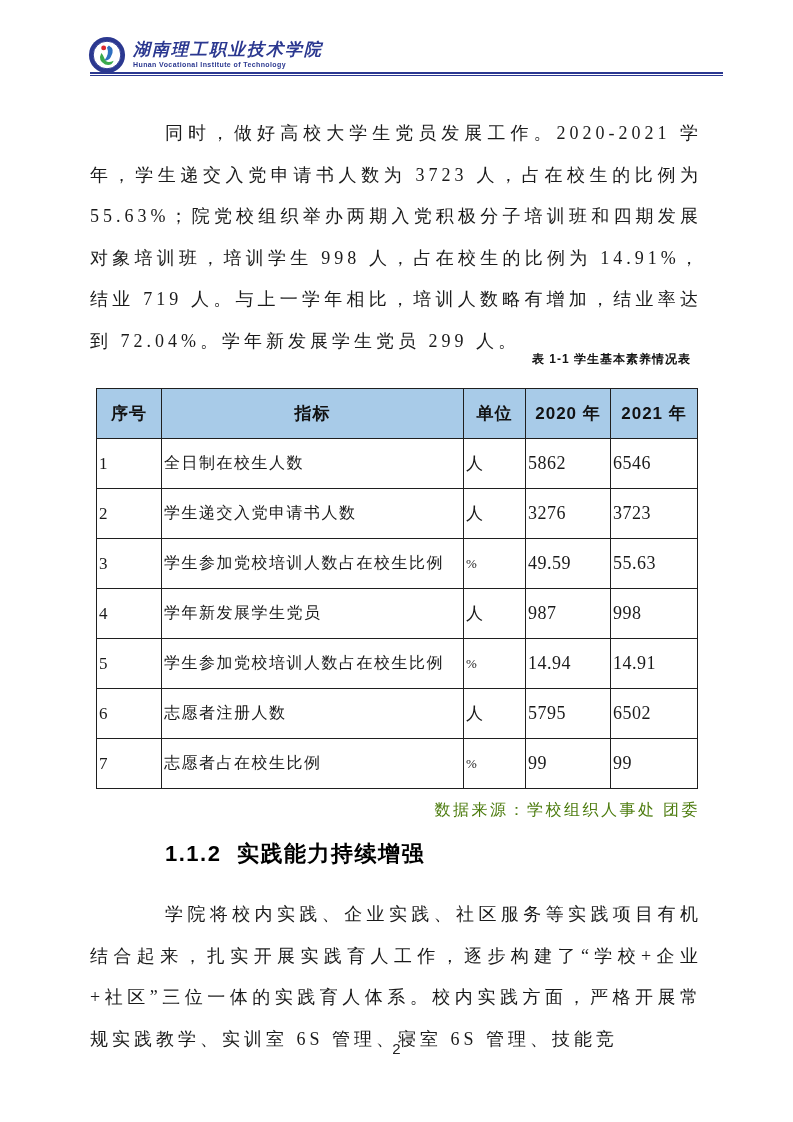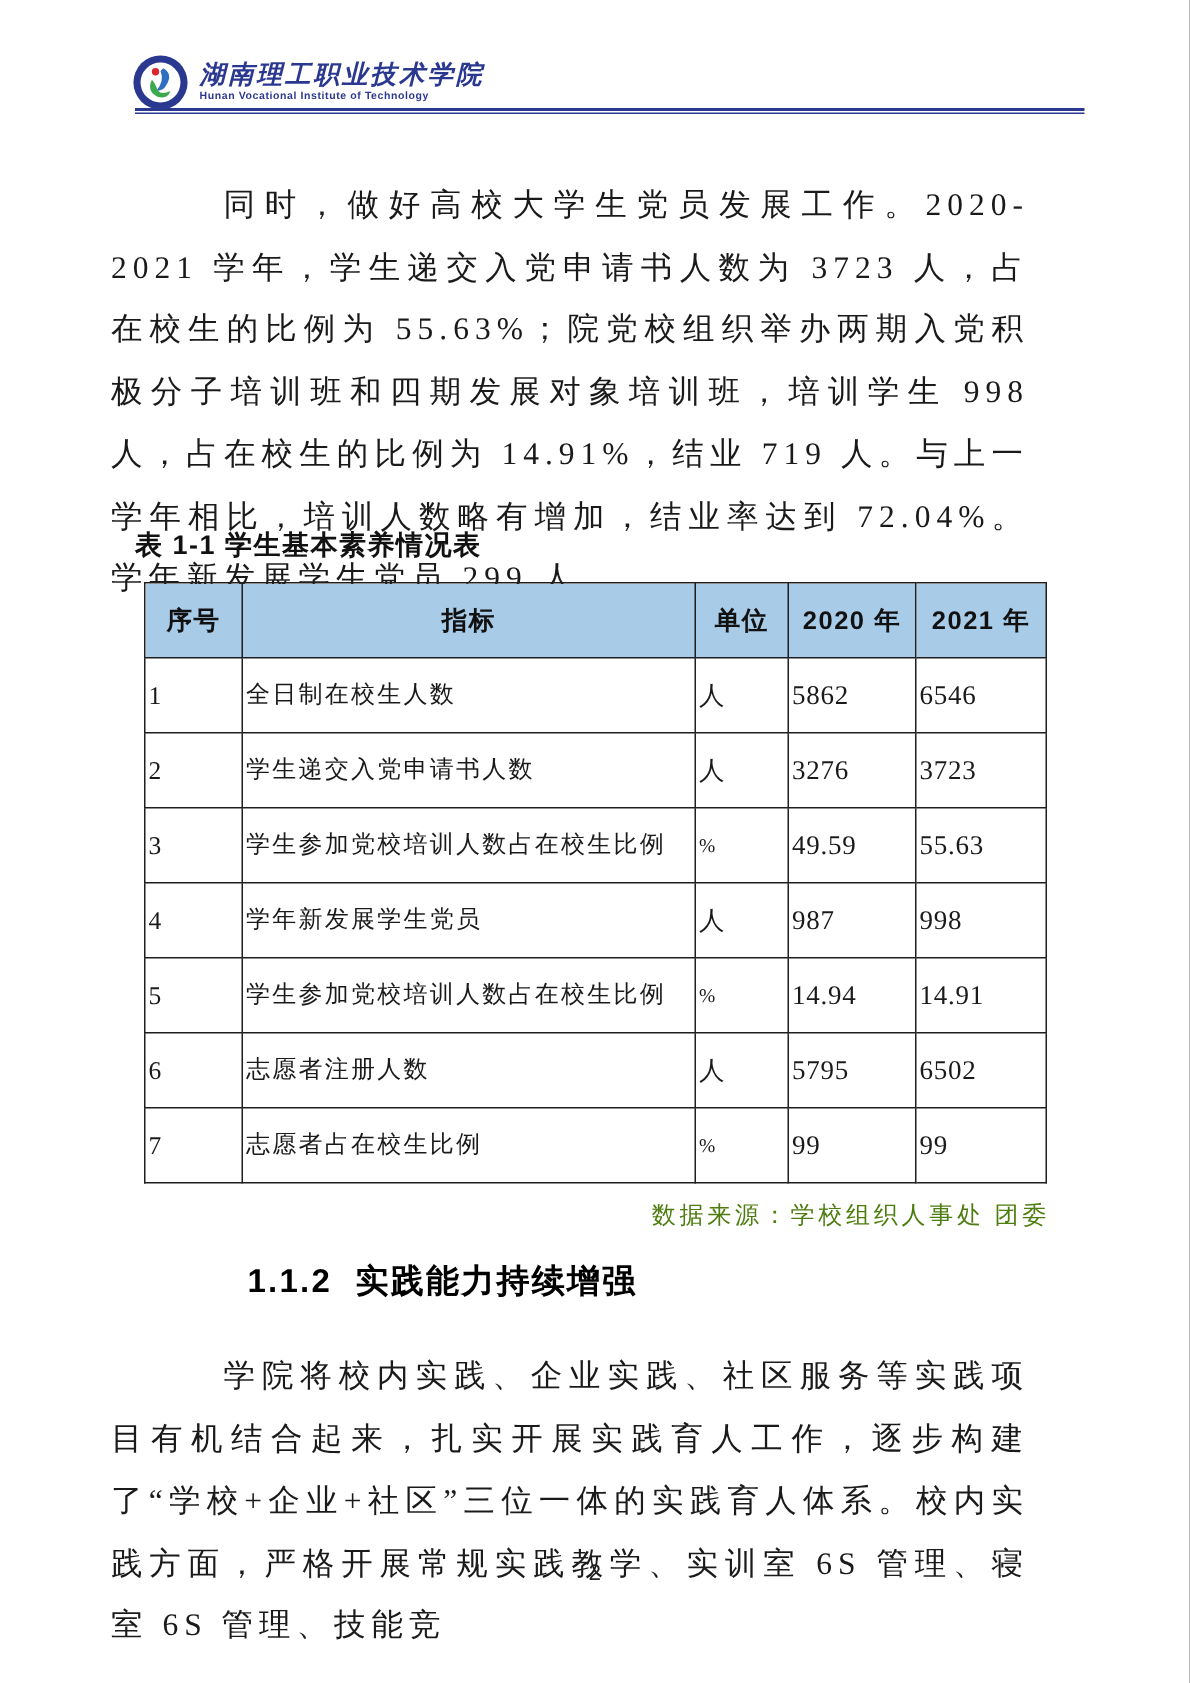--- a/index.html
+++ b/index.html
@@ -27,33 +27,33 @@
     font-family:"Liberation Sans",sans-serif;
     font-weight:bold;font-size:7px;letter-spacing:.4px;color:#2B3890;margin-top:1px;
   }
   .hdr-divider{position:absolute;top:72px;left:90px;width:633px;}
   .hdr-divider .thick{height:2px;background:#2B3890;}
   .hdr-divider .gap{height:1px;background:#ffffff;}
   .hdr-divider .thin{height:1px;background:#2B3890;}
 
   
   .para{
-    position:absolute;left:74px;width:612px;
-    font-size:21px;line-height:41.5px;letter-spacing:4px;
+    position:absolute;left:90px;width:612px;
+    font-size:18px;line-height:41.5px;letter-spacing:4px;
     text-align:justify;text-indent:75px;
   }
   .para1{top:95px;}
   .para2{top:876px;}
 
   
   .tbl-title{
-    position:absolute;top:351px;left:90px;width:613px;
-    text-align:left;
+    position:absolute;top:351px;left:78px;width:613px;
+    text-align:right;
     font-family:"Liberation Sans","DejaVu Sans",sans-serif;
-    font-weight:600;font-size:18px;letter-spacing:1px;color:#111;
+    font-weight:600;font-size:12px;letter-spacing:1px;color:#111;
   }
   table.qtable{
     position:absolute;top:388px;left:96px;
     width:601px;border-collapse:collapse;table-layout:fixed;
     border:1.5px solid #1f1f1f;
   }
   table.qtable th,table.qtable td{
     border:1px solid #1f1f1f;
     vertical-align:middle;
     height:49px;padding:0 2px;overflow:hidden;

